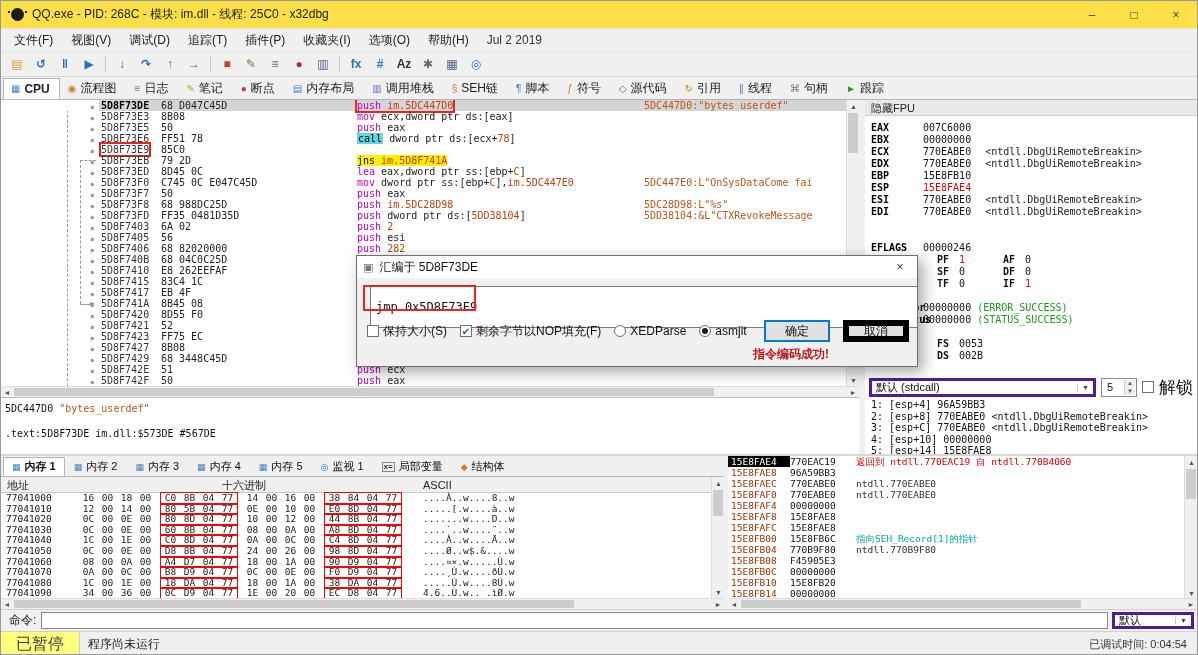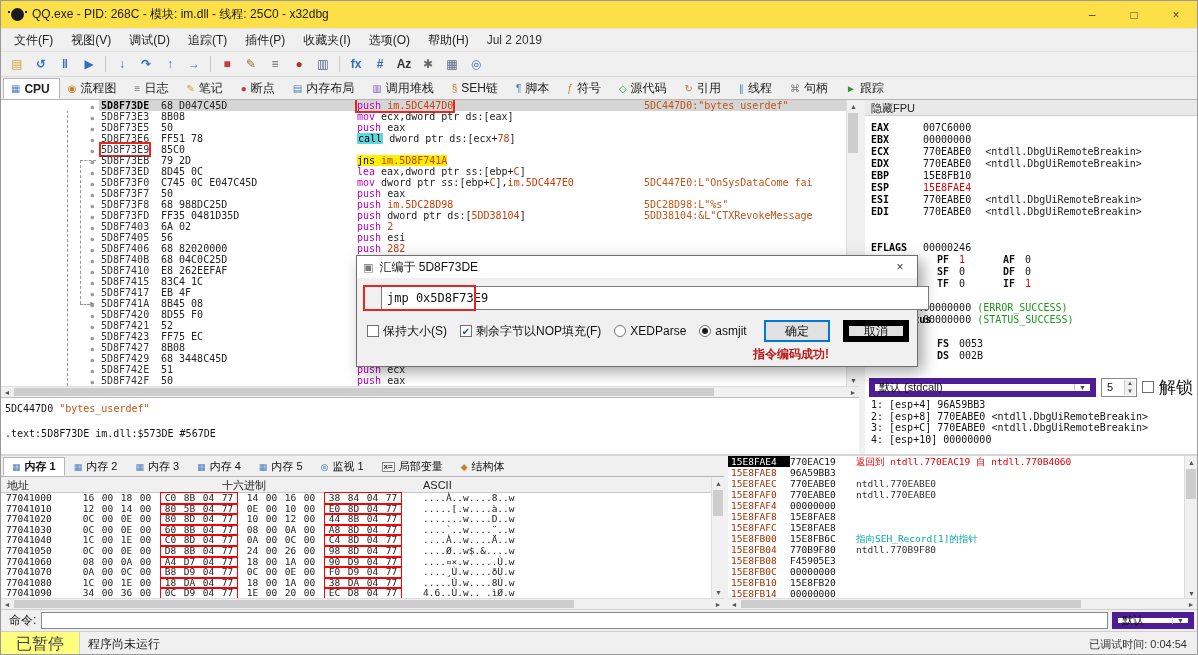--- a/index.html
+++ b/index.html
@@ -76,21 +76,21 @@
   .rrow{height:12px;line-height:12px;white-space:pre;display:flex}
   .rname{font-weight:bold;width:52px;flex:none;color:#000}
   .rval{color:#111}
   .rval.chg{color:#e30000}
   .rcomment{margin-left:14px;color:#222}
   .fl-n{display:inline-block;width:22px;font-weight:bold}
   .fl-v{display:inline-block;width:44px}
   .fl-v.one{color:#e30000}
   .greent{color:#1d9a1d;margin-left:6px}
   #conv-row{position:absolute;left:4px;right:4px;top:277px;height:20px;display:flex;align-items:center;gap:5px}
-  .combo{background:#fff;border:6px solid #4c1d95;height:19px;display:flex;align-items:center;padding:0 4px;font-size:11px;flex:1;justify-content:space-between}
+  .combo{background:#fff;border:3px solid #4c1d95;height:19px;display:flex;align-items:center;padding:0 4px;font-size:11px;flex:1;justify-content:space-between}
   .combo .arr{font-size:7px;color:#444;border-left:1px solid #c9c9c9;padding-left:4px;margin-left:4px}
   .spin{background:#fff;border:1px solid #8a8a8a;height:19px;width:36px;display:flex;align-items:center;padding-left:5px;font-size:11px;position:relative}
   .spin .ud{position:absolute;right:1px;top:1px;bottom:1px;width:11px;display:flex;flex-direction:column;font-size:6px;color:#555;border-left:1px solid #d0d0d0}
   .spin .ud span{flex:1;display:flex;align-items:center;justify-content:center;background:#efefef}
   .cbx{width:12px;height:12px;border:1px solid #707070;background:#fff;display:inline-flex;align-items:center;justify-content:center;font-size:10px;color:#1c56b0;flex:none}
   #args{position:absolute;left:6px;right:2px;top:299px;bottom:0;font-family:"DejaVu Sans Mono",monospace;font-size:10px;overflow:hidden}
   .arow{height:11.5px;line-height:11.5px;white-space:pre;color:#111}
 
   
   #hsplit2{position:absolute;left:0;top:453px;right:0;height:2px;background:#d7d7d7}
@@ -135,21 +135,21 @@
   #status-badge{background:#ffff7d;padding:3px 15px;font-size:16px;color:#404040;height:100%;display:flex;align-items:center}
   .st-sep{width:1px;height:100%;background:#cfcfcf;margin-right:8px}
   #status-msg{color:#222}
   #status-time{margin-left:auto;margin-right:10px;color:#333;font-size:11px}
 
   
   #dialog{position:absolute;left:355px;top:254px;width:562px;height:112px;background:#f0f0f0;border:1px solid #6f6f6f;box-shadow:5px 5px 14px rgba(0,0,0,.35);z-index:40}
   #dlg-title{height:22px;background:#fff;display:flex;align-items:center;padding-left:6px;font-size:12px;color:#111}
   #dlg-icon{color:#777;font-size:11px;margin-right:6px}
   #dlg-close{margin-left:auto;width:34px;height:22px;display:flex;align-items:center;justify-content:center;color:#333}
-  #dlg-input{position:absolute;left:24px;top:30px;width:548px;height:24px;background:#fff;border:1px solid #7a7a7a;font-family:"DejaVu Sans Mono",monospace;font-size:12px;padding:2px 5px;color:#111}
+  #dlg-input{position:absolute;left:13px;top:30px;width:548px;height:24px;background:#fff;border:1px solid #7a7a7a;font-family:"DejaVu Sans Mono",monospace;font-size:12px;padding:20px 5px;color:#111}
   #input-annot{position:absolute;left:6px;top:29px;width:113px;height:26px;border:2px solid #e8251f;pointer-events:none}
   #dlg-controls{position:absolute;left:10px;top:64px;width:542px;display:flex;align-items:center;gap:13px;font-size:12px}
   .rdo{width:12px;height:12px;border:1px solid #707070;border-radius:50%;background:#fff;display:inline-flex;align-items:center;justify-content:center;flex:none}
   .rdo .dot{width:6px;height:6px;border-radius:50%;background:#1a1a1a;display:none}
   .rdo.on .dot{display:block}
   .ctl{display:flex;align-items:center;gap:4px;white-space:nowrap}
   .dbtn{width:66px;height:22px;background:#e1e1e1;border:6px solid #000000;display:flex;align-items:center;justify-content:center;font-size:12px}
   .dbtn.default{border:2px solid #0078d7}
   #dlg-ok{margin-left:auto}
   #dlg-status{position:absolute;right:88px;top:90px;color:#b91c1c;font-weight:bold;font-size:12px}
@@ -359,20 +359,21 @@
           </span>
       </div>
       <span class="cbx"></span>
       <span style="font-size:17px">解锁</span>
     </div>
     <div id="args">
         <div class="arow">1: [esp+4] 96A59BB3</div>
         <div class="arow">2: [esp+8] 770EABE0 &lt;ntdll.DbgUiRemoteBreakin&gt;</div>
         <div class="arow">3: [esp+C] 770EABE0 &lt;ntdll.DbgUiRemoteBreakin&gt;</div>
         <div class="arow">4: [esp+10] 00000000</div>
+        <div class="arow">5: [esp+14] 15E8FAE8</div>
       </div>
   </div>
 
   <div id="hsplit2"></div>
 
   <div id="bottom">
     <div id="memtabs">
         <div class="mtab active">
           <span class="mtab-ic" style="color: rgb(74, 126, 187);">▦</span>
           <span class="mtab-lb">内存 1</span>

